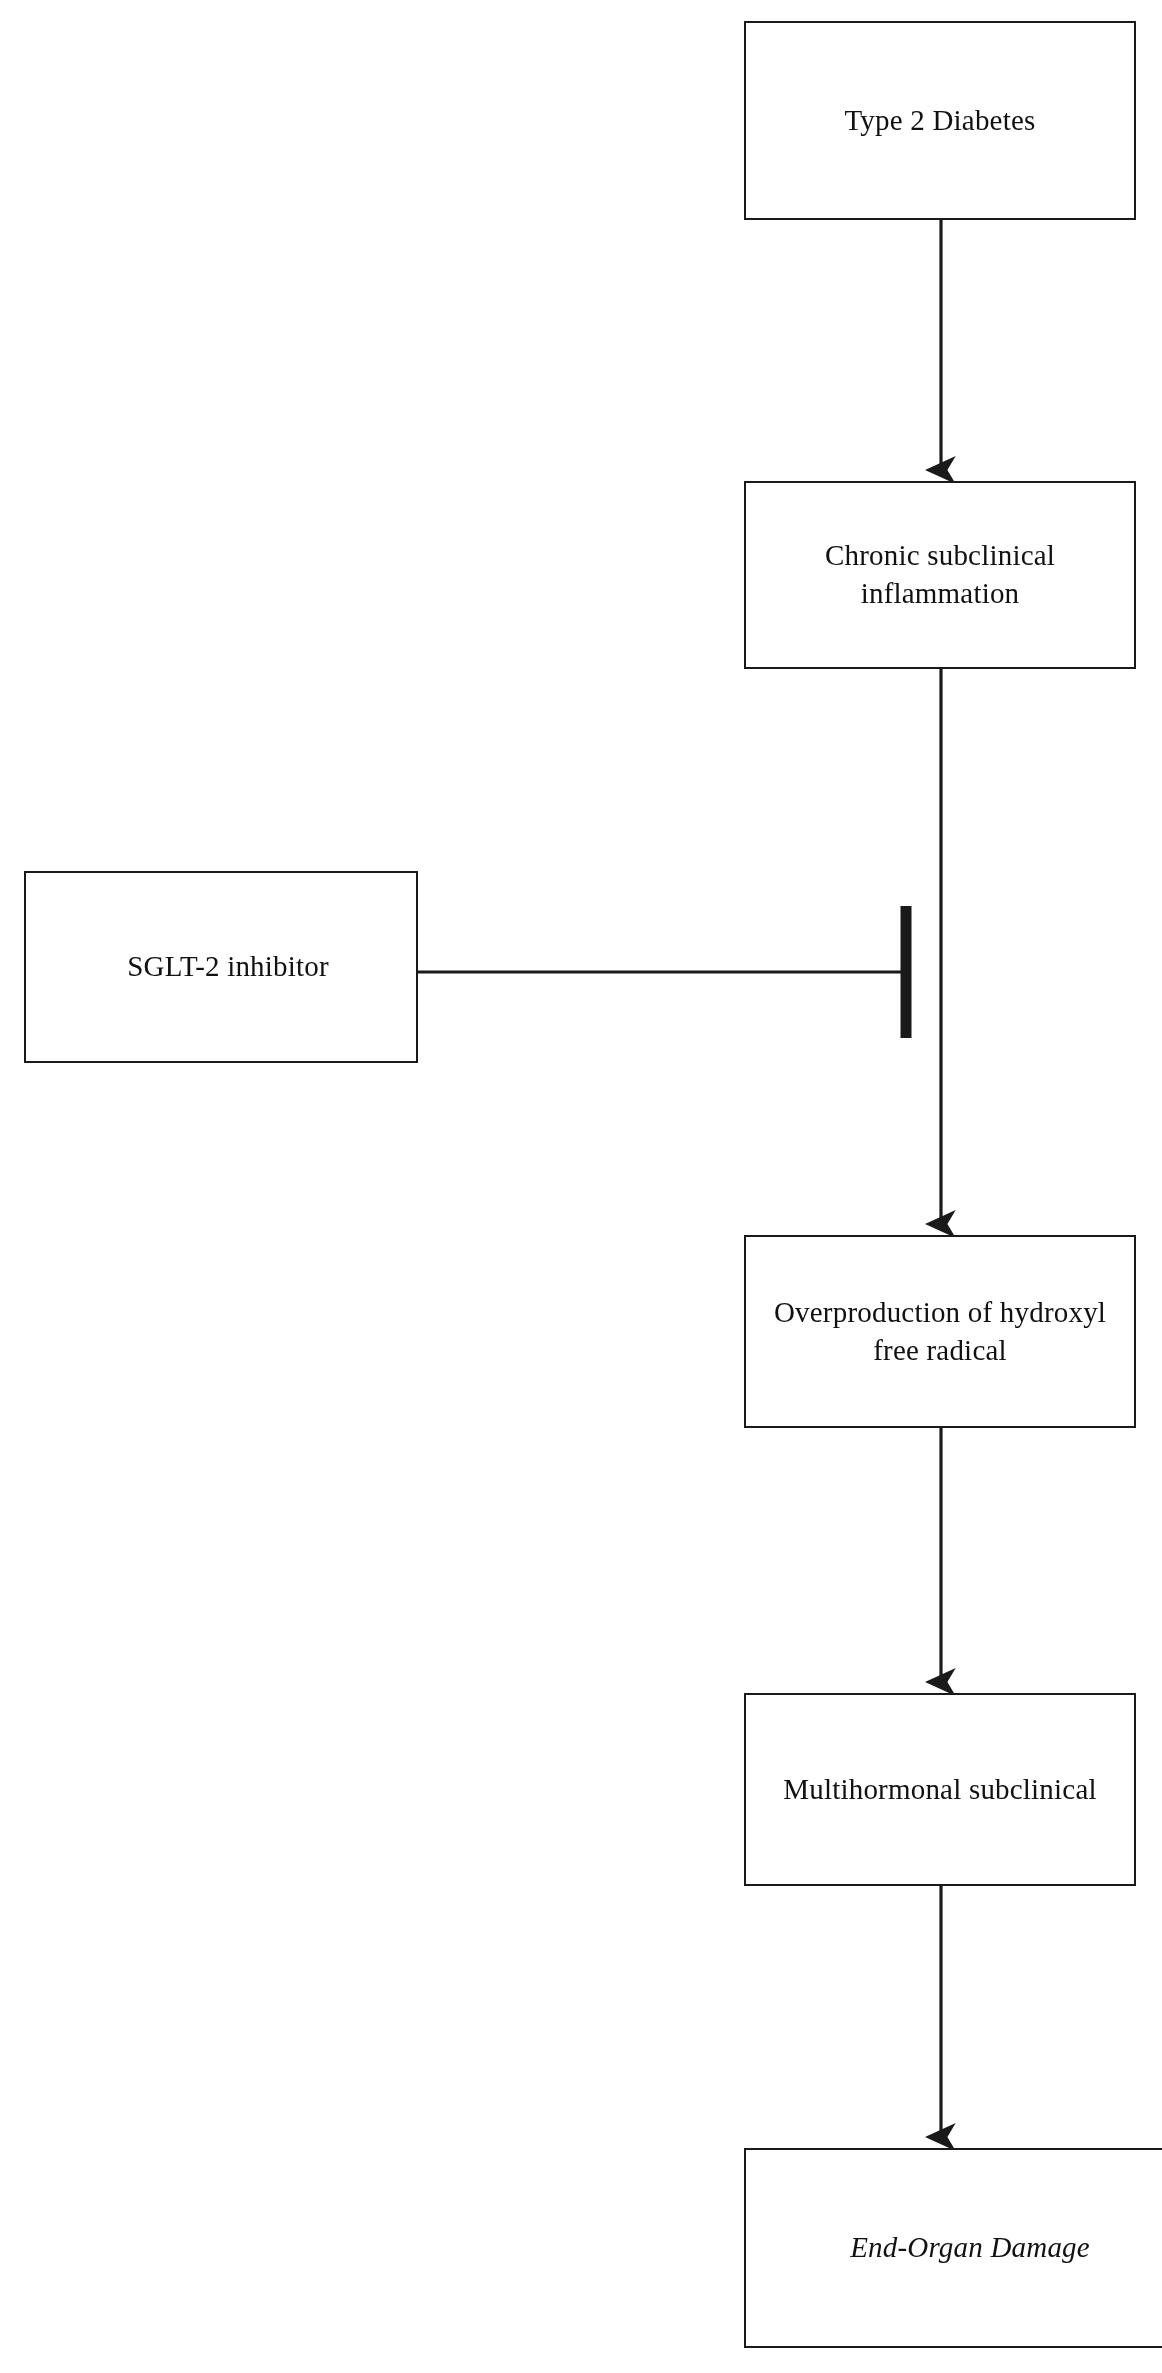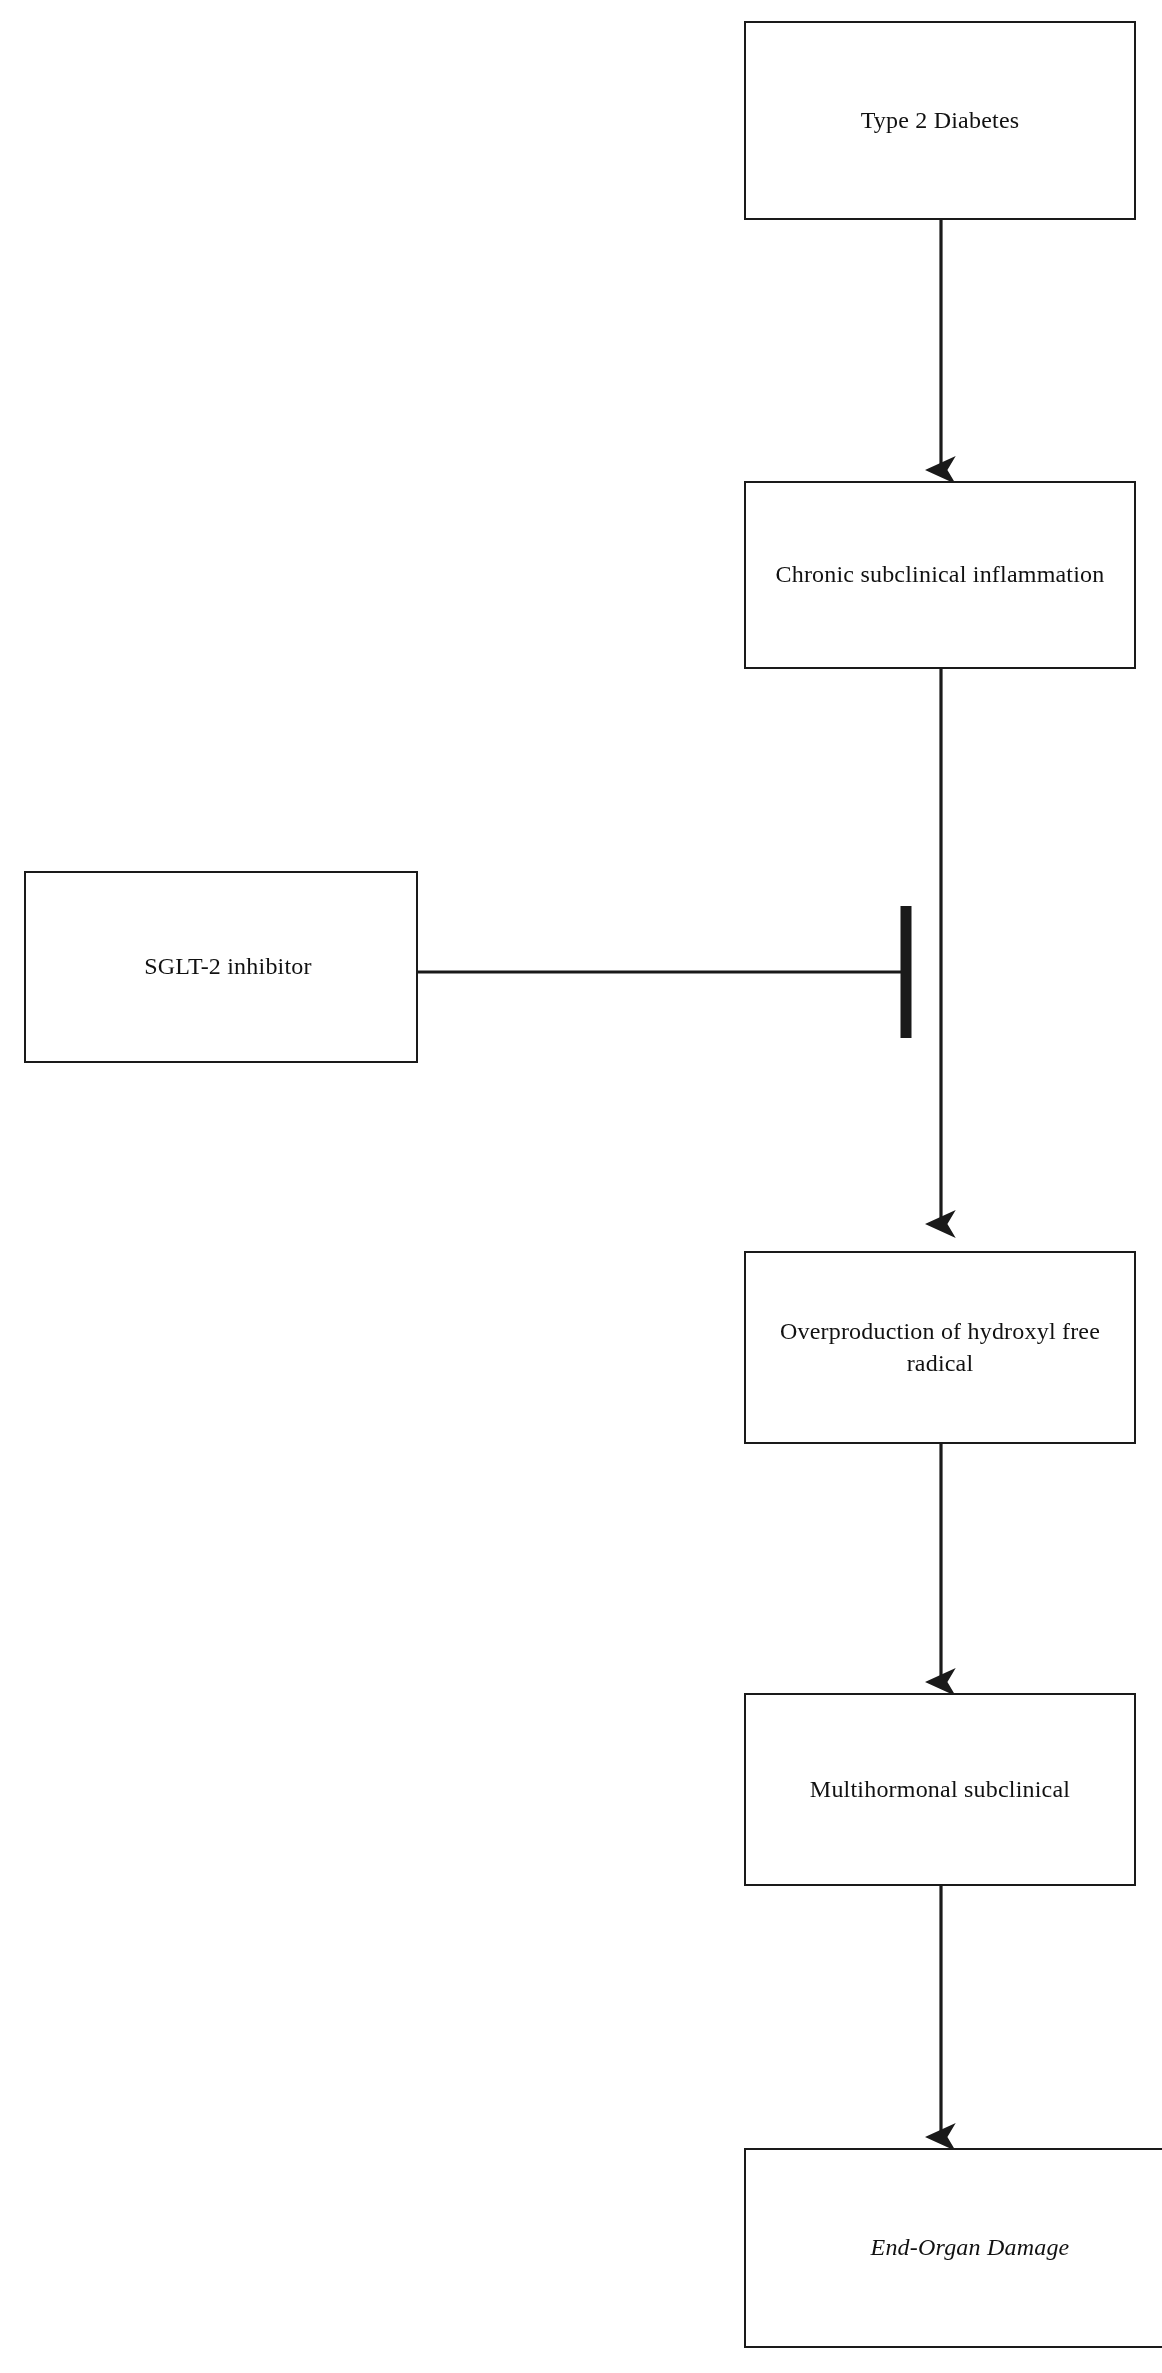--- a/index.html
+++ b/index.html
@@ -19,21 +19,21 @@
   .node {
     position: absolute;
     box-sizing: border-box;
     border: 2px solid #1a1a1a;
     background: #ffffff;
     display: flex;
     align-items: center;
     justify-content: center;
     text-align: center;
     color: #111111;
-    font-size: 24px;
+    font-size: 29px;
     line-height: 1.30;
     letter-spacing: 0.2px;
     padding: 4px 14px;
   }
   .node .label {
     display: block;
     width: 100%;
   }
   .edge-layer {
     position: absolute;
@@ -83,21 +83,21 @@
   </div>
 
   <div class="node" style="left:744px; top:481px; width:392px; height:188px;justify-content:center;">
     <span class="label">Chronic subclinical inflammation</span>
   </div>
 
   <div class="node" style="left:24px; top:871px; width:394px; height:192px;padding-left:28px;">
     <span class="label">SGLT-2 inhibitor</span>
   </div>
 
-  <div class="node" style="left:744px; top:1235px; width:392px; height:193px;margin-top:16px;">
+  <div class="node" style="left:744px; top:1235px; width:392px; height:193px;">
     <span class="label">Overproduction of hydroxyl free radical</span>
   </div>
 
   <div class="node" style="left:744px; top:1693px; width:392px; height:193px;">
     <span class="label">Multihormonal subclinical</span>
   </div>
 
   <div class="node" style="left:744px; top:2148px; width:452px; height:200px;font-style:italic;">
     <span class="label">End-Organ Damage</span>
   </div>

